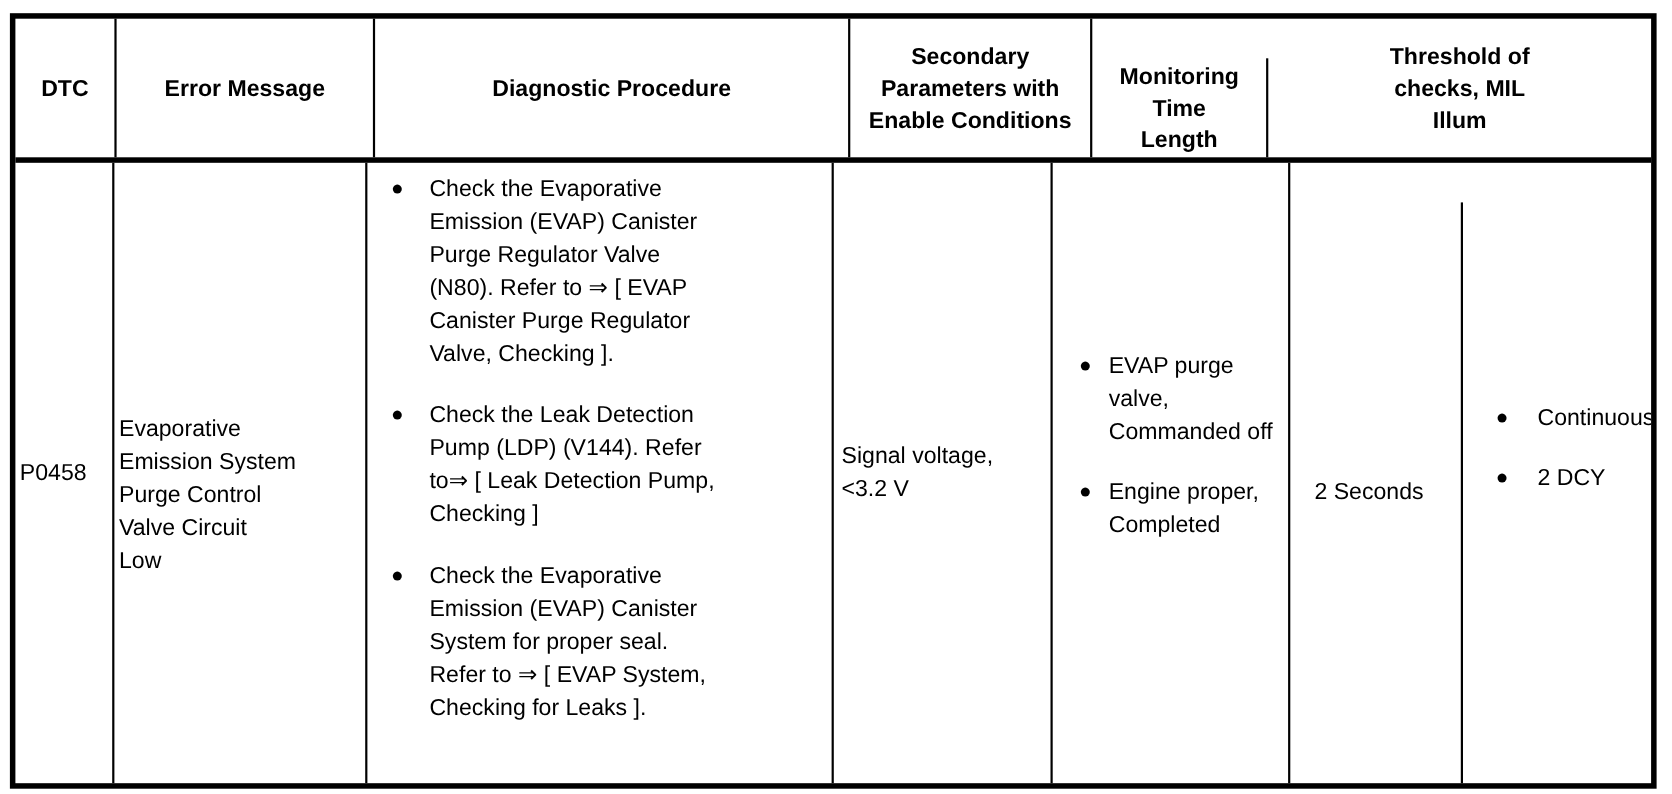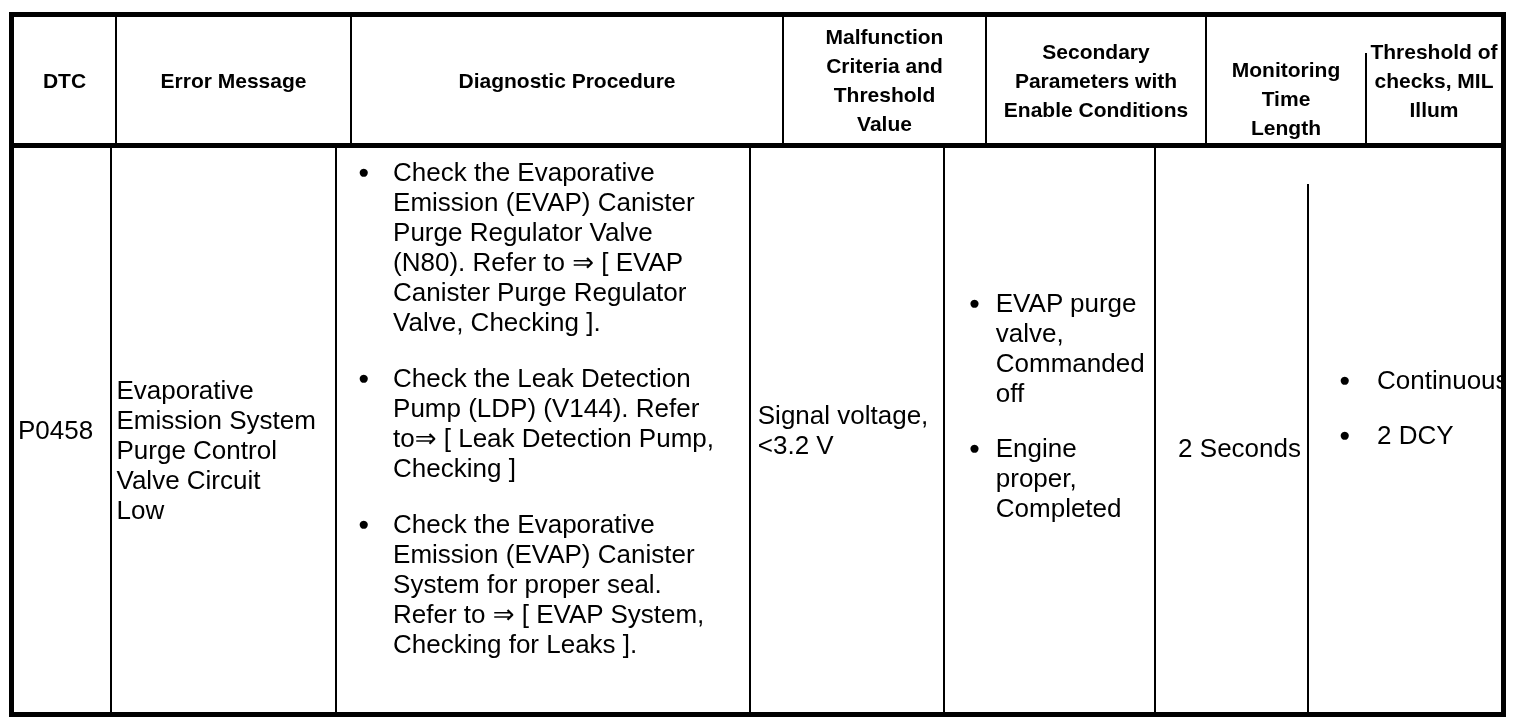--- a/index.html
+++ b/index.html
@@ -34,37 +34,37 @@
   .body-row { flex: 1 1 auto; }
   .cell {
     box-sizing: border-box;
     border-right: 2px solid #000;
     overflow: hidden;
     display: flex;
     flex-direction: column;
     justify-content: center;
   }
   .cell:last-child { border-right: none; }
-  .c1 { width: 103px; }
+  .c1 { width: 92px; }
   .c2 { width: 235px; }
   .c3 { width: 432px; }
   .c4 { width: 203px; }
   .c5 { width: 220px; }
   .c6 { width: 160px; margin-top: 36px; }
   .c7 { flex: 1 1 auto; }
   .hcell {
     align-items: center;
     text-align: center;
     font-weight: bold;
     font-size: 21px;
     line-height: 29px;
     white-space: pre-line;
   }
   .txt {
-    font-size: 26px;
+    font-size: 21px;
     line-height: 30px;
     white-space: pre-line;
   }
   .cell-dtc .txt { padding-left: 4px; }
   .cell-error .txt { padding-left: 4px; margin-top: 39px; }
   .cell-malf .txt { padding-left: 7px; }
   .cell-time .txt { padding-left: 22px; }
   .cell-diag {
     justify-content: flex-start;
     padding-top: 9px;
@@ -93,24 +93,20 @@
 </style>
 </head>
 <body>
 
 <div class="dtc-table">
 
   <div class="trow header-row">
     <div class="cell hcell c1">DTC</div>
     <div class="cell hcell c2">Error Message</div>
     <div class="cell hcell c3">Diagnostic Procedure</div>
-    <div class="cell hcell c4">Malfunction
-Criteria and
-Threshold
-Value</div>
     <div class="cell hcell c5">Secondary
 Parameters with
 Enable Conditions</div>
     <div class="cell hcell c6">Monitoring
 Time
 Length</div>
     <div class="cell hcell c7">Threshold of
 checks, MIL
 Illum</div>
   </div>

